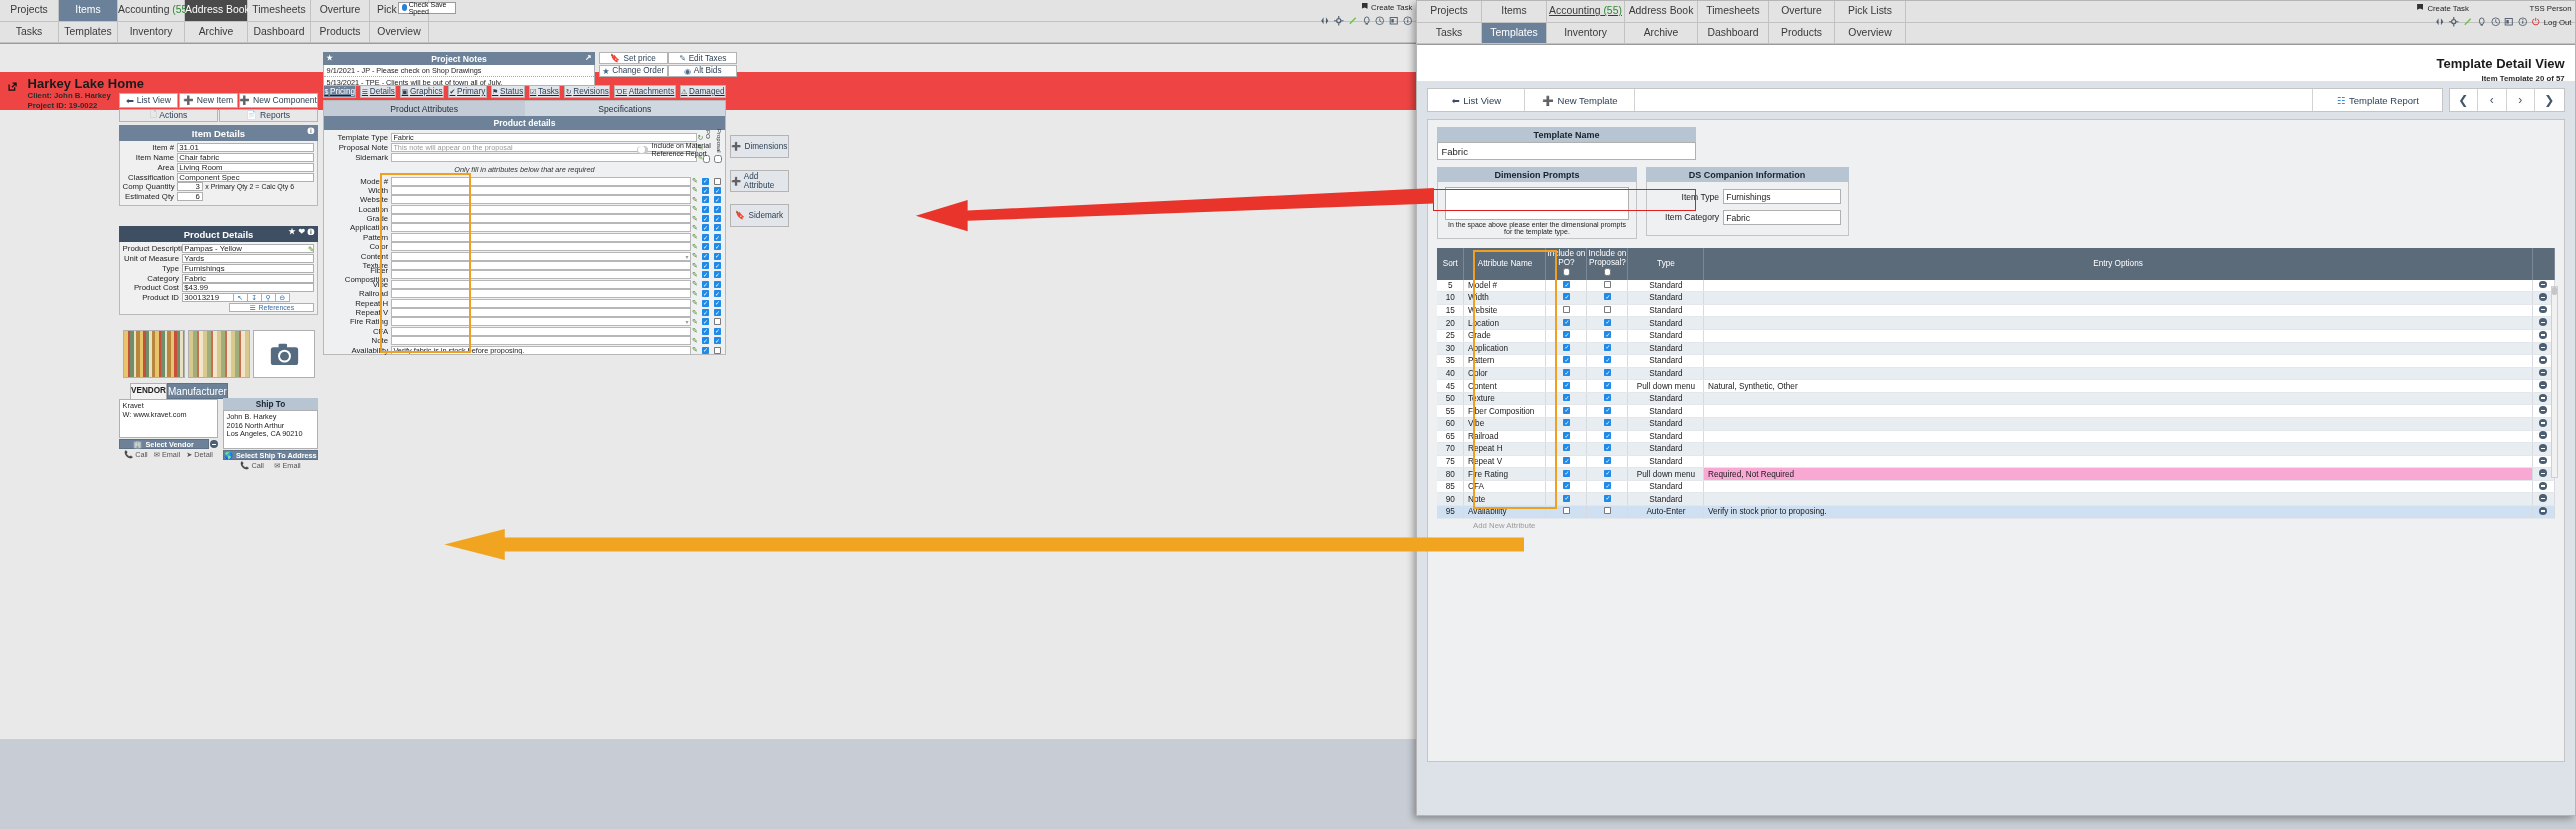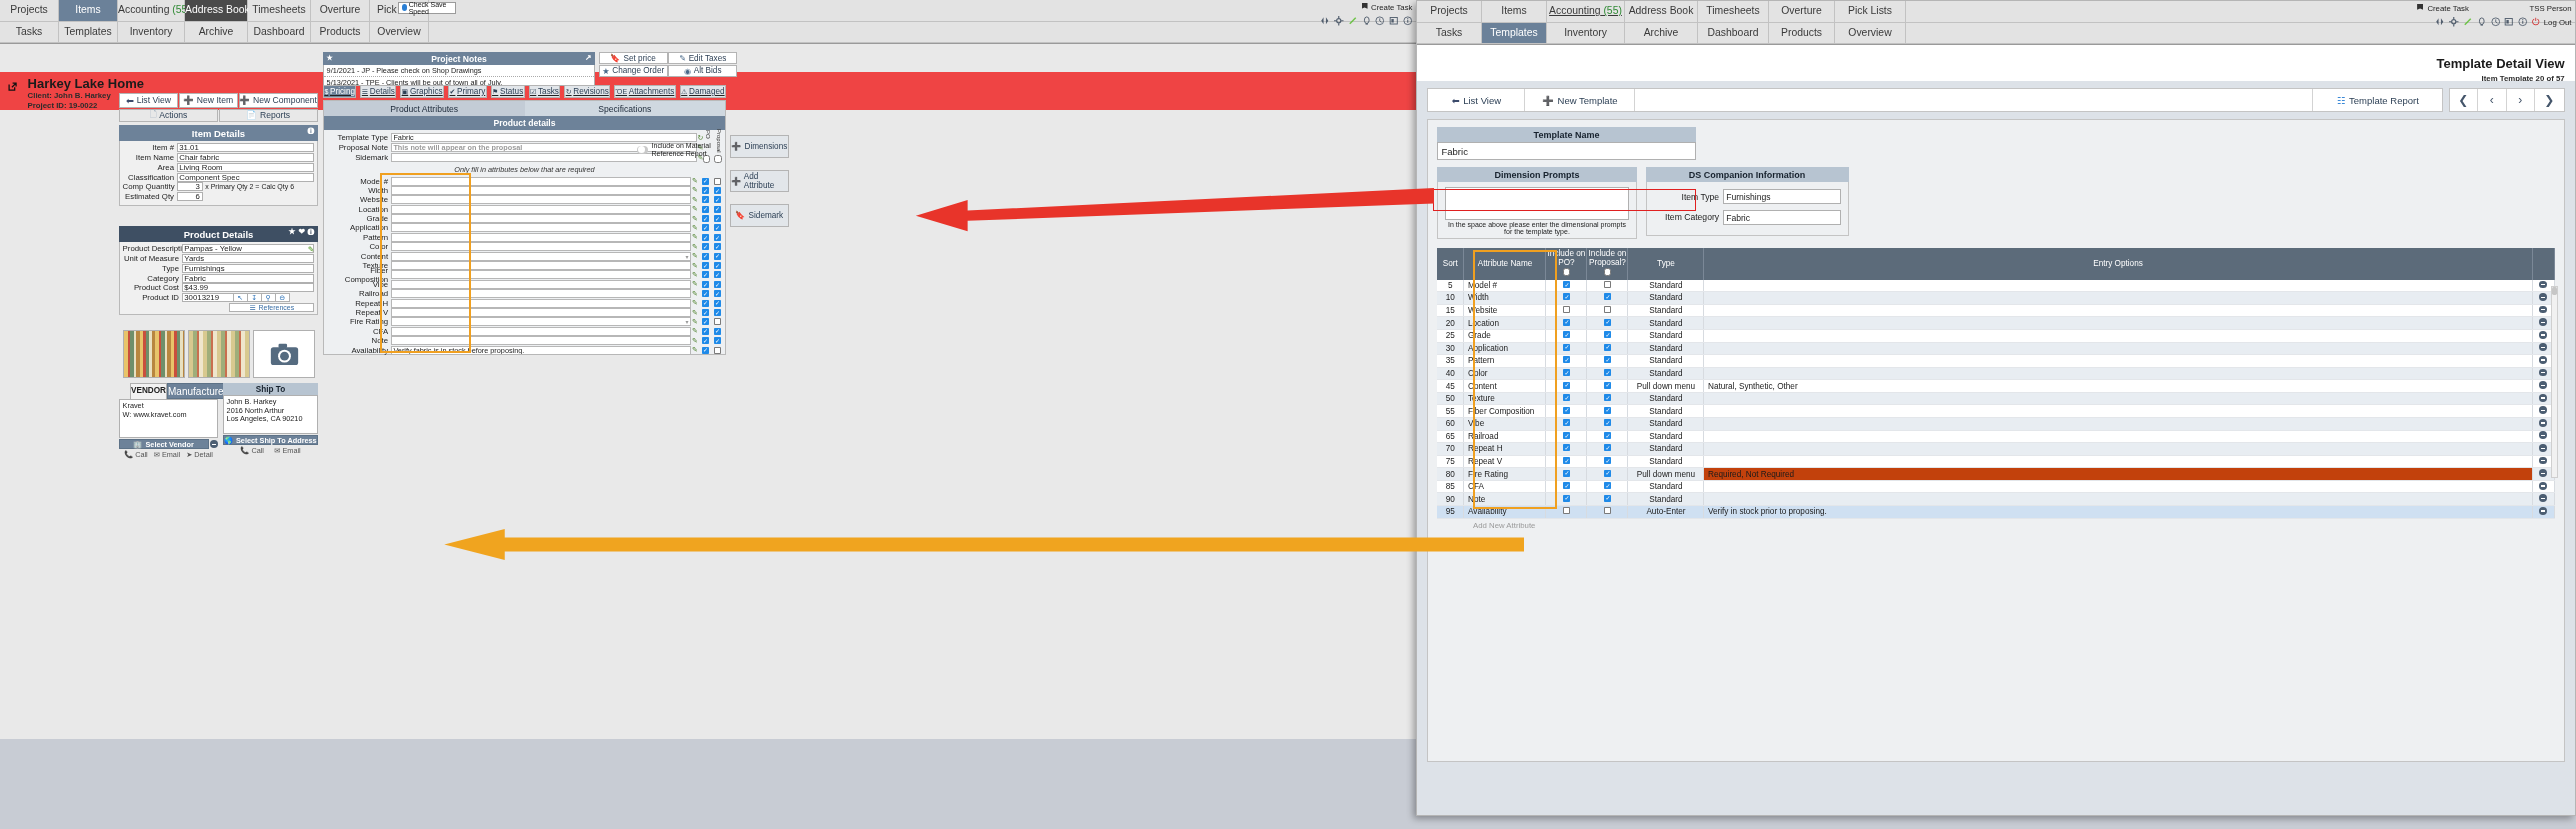--- a/index.html
+++ b/index.html
@@ -117,21 +117,21 @@
   
   #attrpanel { position:absolute; left:323px; top:100px; width:403px; height:255px; background:#eef0f2; border:0.9px solid #b9b9b9; }
   .subtabs { display:flex; }
   .subtab { flex:1; text-align:center; font-size:8.6px; padding:2.6px 0; background:#cfd8e0; color:#1b2838; font-weight:normal; }
   .subtab.on { background:#c3ccd6; }
   .pdhd { background:#6d8299; color:#fff; font-size:8.6px; font-weight:bold; text-align:center; padding:1.7px 0; }
 
   .arow { display:flex; align-items:center; height:9px; margin-bottom:0.4px; }
   .alabel { width:65px; text-align:right; padding-right:2.6px; font-size:7.8px; }
   .ainput { flex:1; background:#fff; border:0.9px solid #b7b7b7; height:9px; font-size:7.3px; padding:0 1.7px; line-height:7.8px; overflow:hidden; white-space:nowrap; }
-  .ainput.ph { color:#9b9b9b;font-weight:bold; }
+  .ainput.ph { color:#9b9b9b; }
   .pencil { width:7.8px; text-align:center; color:#4a7f29; font-size:7px; }
   .cbx { width:7px; height:7px; border:0.9px solid #7a7a7a; background:#fff; display:inline-block; margin:0 2.6px; position:relative; border-radius:0.9px; }
   .cbx.on { background:#1f8ae8; border-color:#1f8ae8; }
   .cbx.on:after { content:"✓"; color:#fff; font-size:6px; position:absolute; left:0.4px; top:-1.3px; }
   .cbx.round { border-radius:2.6px; width:7.8px; height:7.8px; }
 
   
   #attrside { position:absolute; left:730px; top:100px; width:59px; }
   .sidebtn { height:22.5px; background:#e2e6ea; border:0.9px solid #b4b4b4; font-size:8.2px;
              display:flex; align-items:center; justify-content:center; gap:2.6px; color:#2e4156; margin-bottom:12px; }
@@ -404,21 +404,21 @@
       </div>
       <span class="minusico"></span>
     </div>
     <div style="display:flex;justify-content:center;gap:6px;margin-top:1.7px;font-size:7.3px;color:#555;">
       <span>📞 <span>Call</span></span>
       <span>✉ <span>Email</span></span>
       <span>➤ <span>Detail</span></span>
     </div>
   </div>
 
-  <div style="position:absolute;left:223px;top:383px;width:95px;">
+  <div style="position:absolute;left:223px;top:398px;width:95px;">
     <div class="cardhd" style="padding:1.7px 0;font-size:8.2px;">
       <span>Ship To</span>
     </div>
     <div style="background:#fff;border:0.9px solid #b0b0b0;height:39px;padding:1.7px 2.6px;font-size:7.3px;line-height:8.6px;" id="shipto-lines">
         <div>John B. Harkey</div>
         <div>2016 North Arthur</div>
         <div>Los Angeles, CA 90210</div>
       </div>
     <div class="btn blue" style="height:9.5px;font-size:7.3px;font-weight:bold;margin-top:0.9px;">
       <span>🌎</span>
@@ -993,21 +993,21 @@
                 <td style="text-align: center;">Standard</td>
                 <td style="text-align: left;"></td>
                 <td style="text-align: center;"><span class="minusico"></span></td>
               </tr>
               <tr class="alt">
                 <td style="text-align: center; background: rgb(232, 237, 242);">80</td>
                 <td style="text-align: left; background: rgb(232, 237, 242);">Fire Rating</td>
                 <td style="text-align: center; background: rgb(232, 237, 242);"><span class="cbx on"></span></td>
                 <td style="text-align: center; background: rgb(232, 237, 242);"><span class="cbx on"></span></td>
                 <td style="text-align: center; background: rgb(232, 237, 242);">Pull down menu</td>
-                <td style="text-align: left; background: #c2410c;">Required, Not Required</td>
+                <td style="text-align: left; background: #f9a8d4;">Required, Not Required</td>
                 <td style="text-align: center; background: rgb(232, 237, 242);"><span class="minusico"></span></td>
               </tr>
               <tr class="">
                 <td style="text-align: center;">85</td>
                 <td style="text-align: left;">CFA</td>
                 <td style="text-align: center;"><span class="cbx on"></span></td>
                 <td style="text-align: center;"><span class="cbx on"></span></td>
                 <td style="text-align: center;">Standard</td>
                 <td style="text-align: left;"></td>
                 <td style="text-align: center;"><span class="minusico"></span></td>

